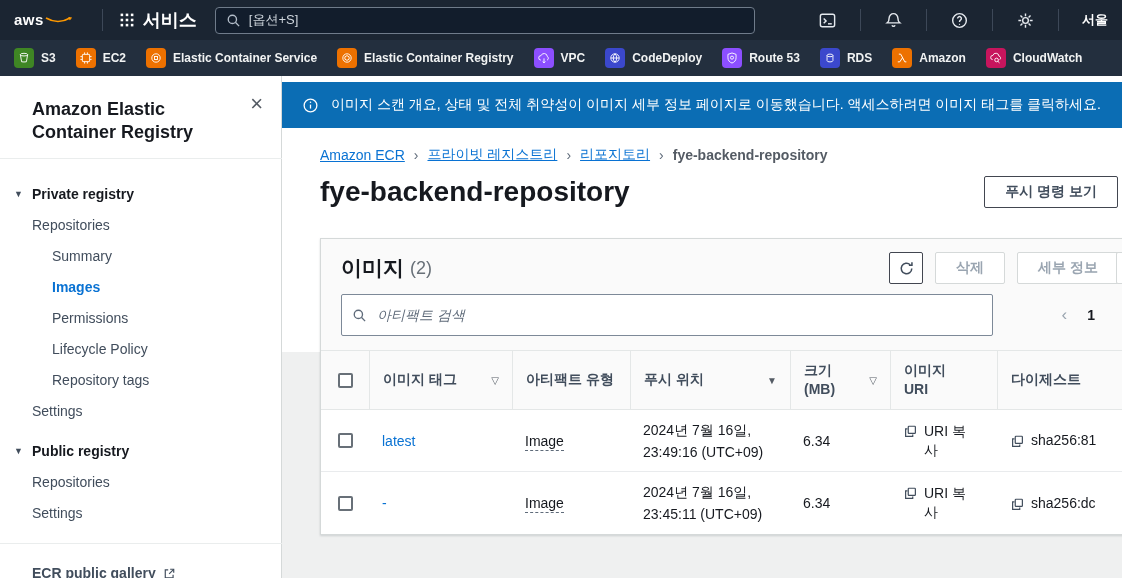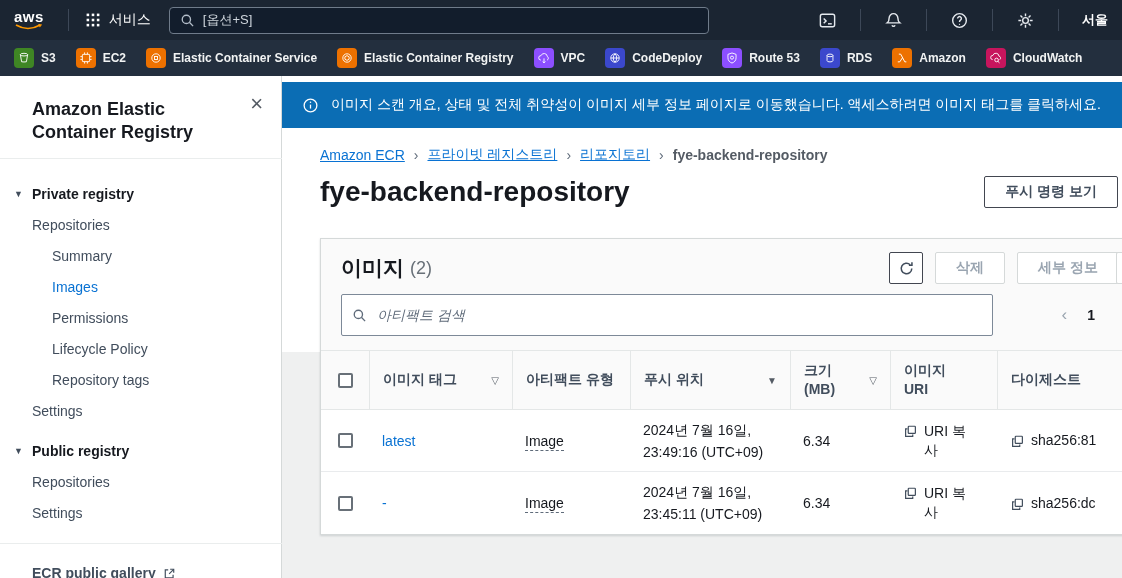--- a/index.html
+++ b/index.html
@@ -3,24 +3,24 @@
 <meta charset="utf-8">
 <style>
   html,body{margin:0;padding:0;width:1122px;height:578px;overflow:hidden;
     font-family:"Liberation Sans","DejaVu Sans",sans-serif;background:#fff;color:#16191f;}
   *{box-sizing:border-box}
   svg{display:block}
 
   
   .topbar{position:absolute;left:0;top:0;width:1122px;height:40px;background:#1b2532;
     display:flex;align-items:center;padding:0 14px;color:#fff;}
-  .aws-logo{display:flex;flex-direction:column;align-items:flex-start;margin-right:14px;cursor:pointer}
+  .aws-logo{display:flex;flex-direction:row;align-items:center;margin-right:20px;cursor:pointer}
   .aws-logo .txt{font-weight:700;font-size:15px;line-height:14px;letter-spacing:.5px}
   .tb-div{width:1px;height:22px;background:#3d4858;margin:0 10px}
-  .services{display:flex;align-items:center;gap:8px;font-size:14px;font-weight:400;padding:4px 6px;cursor:pointer}
+  .services{display:flex;align-items:center;gap:8px;font-size:18px;font-weight:700;padding:4px 6px;cursor:pointer}
   .tb-search{margin-left:12px;width:540px;height:27px;background:#121d2c;border:1px solid #6f7b8a;
     border-radius:4px;display:flex;align-items:center;padding:0 10px;gap:8px}
   .tb-search input{flex:1;background:transparent;border:none;outline:none;color:#d8dee6;
     font-size:13px;font-style:italic;font-family:inherit}
   .tb-search input::placeholder{color:#95a2b3;font-style:italic}
   .tb-shortcut{color:#cfd6dd;font-size:13px}
   .tb-right{margin-left:auto;display:flex;align-items:center}
   .tb-icon{padding:0 13px;cursor:pointer;display:flex;align-items:center}
   .region{font-size:13px;font-weight:700;padding-left:13px;white-space:nowrap;cursor:pointer}
 
@@ -34,21 +34,21 @@
   
   .side{position:absolute;left:0;top:76px;width:282px;height:502px;background:#fff;
     border-right:1px solid #d5d9d9;padding:22px 24px 0 32px;}
   .side-title{font-size:18px;font-weight:700;line-height:23px;width:185px;color:#16191f}
   .side-close{position:absolute;top:18px;right:18px;font-size:22px;line-height:20px;color:#545b64;cursor:pointer}
   .side-hr{position:absolute;left:0;width:282px;height:1px;background:#eaeded}
   .sec-head{margin:24px 0 0 -18px;display:flex;align-items:center;gap:8px;font-size:14px;font-weight:700;color:#16191f;cursor:pointer}
   .sec-caret{font-size:9px;color:#414d5c;width:10px}
   .nav-item{margin-top:15px;font-size:14px;color:#414d5c;cursor:pointer}
   .nav-sub{margin-left:20px}
-  .nav-active{color:#0972d3;font-weight:400}
+  .nav-active{color:#0972d3;font-weight:700}
   .side-foot{position:absolute;left:0;top:467px;width:282px}
   .side-foot .lnk{margin:22px 0 0 32px;font-size:14px;font-weight:700;color:#414d5c;
     display:flex;align-items:center;gap:7px;cursor:pointer}
 
   
   .main{position:absolute;left:282px;top:76px;width:840px;height:502px;
     background:linear-gradient(to bottom,#ffffff 0,#ffffff 276px,#eff0f0 276px,#eff0f0 100%);}
   .banner{margin-top:6px;height:46px;background:#0b6db4;color:#fff;display:flex;
     align-items:center;padding:0 20px;gap:12px;font-size:14px}
   .crumbs{margin:18px 4px 0 38px;font-size:14px;display:flex;align-items:center;flex-wrap:nowrap}

